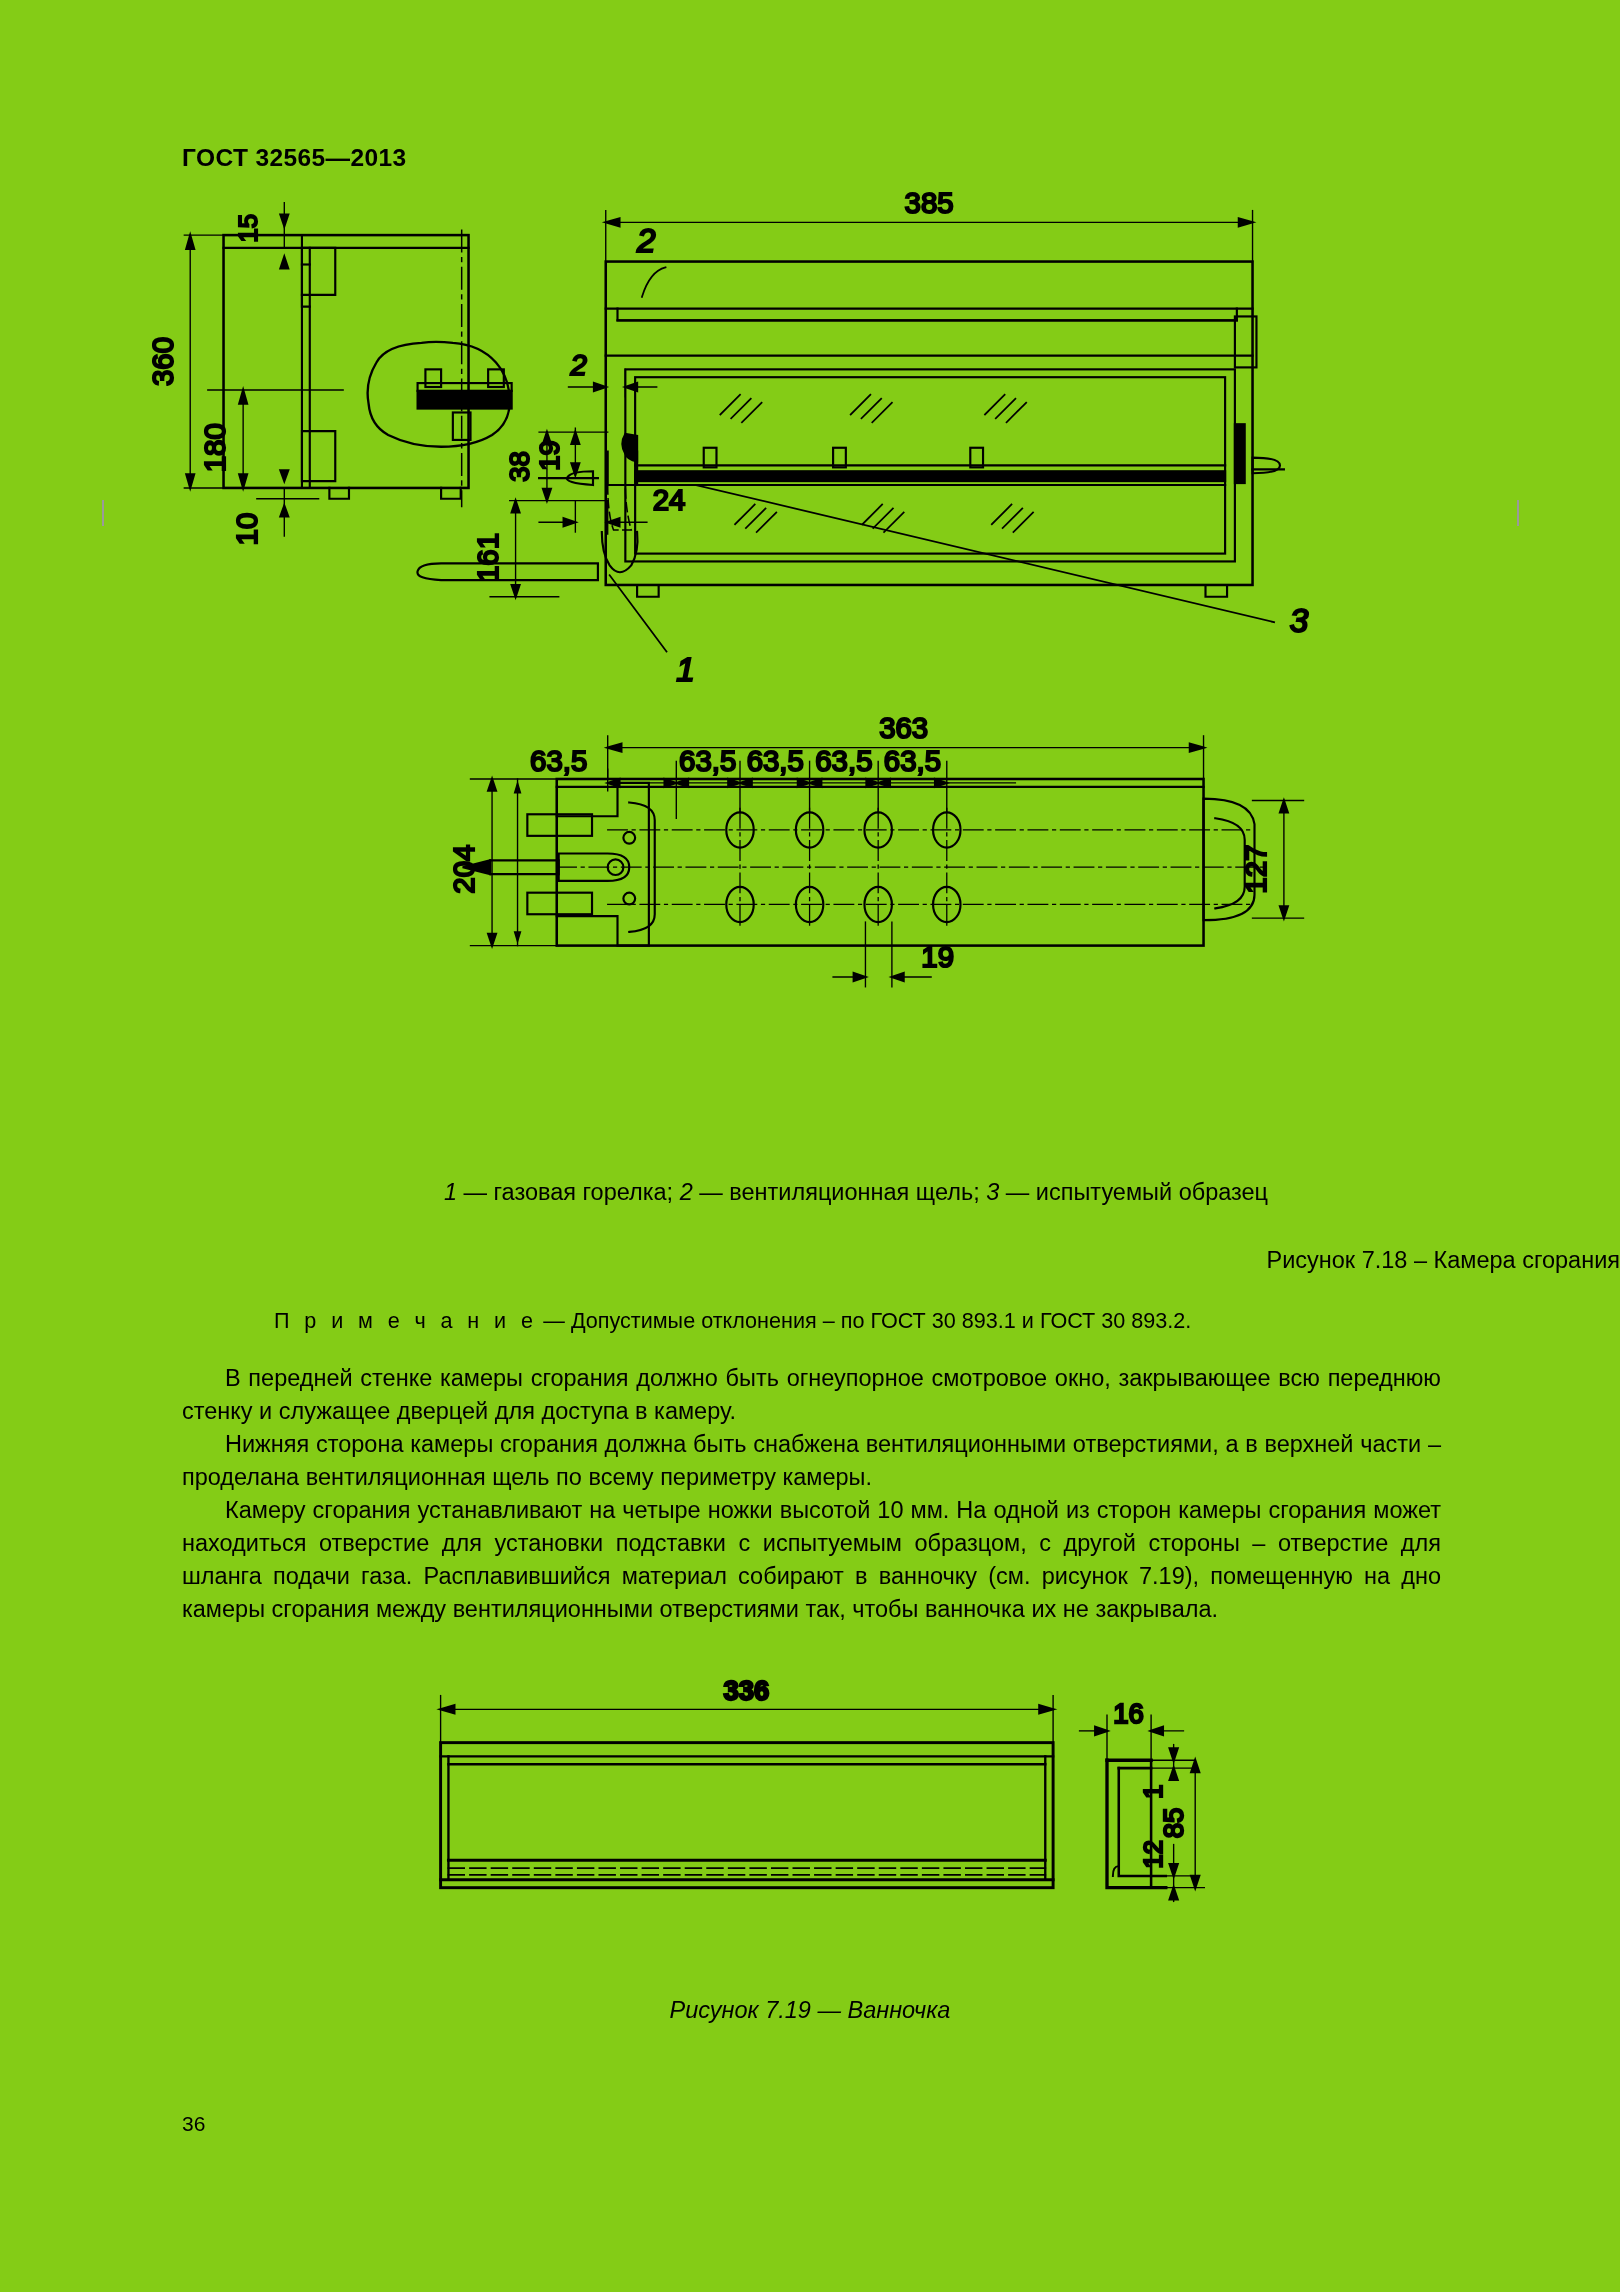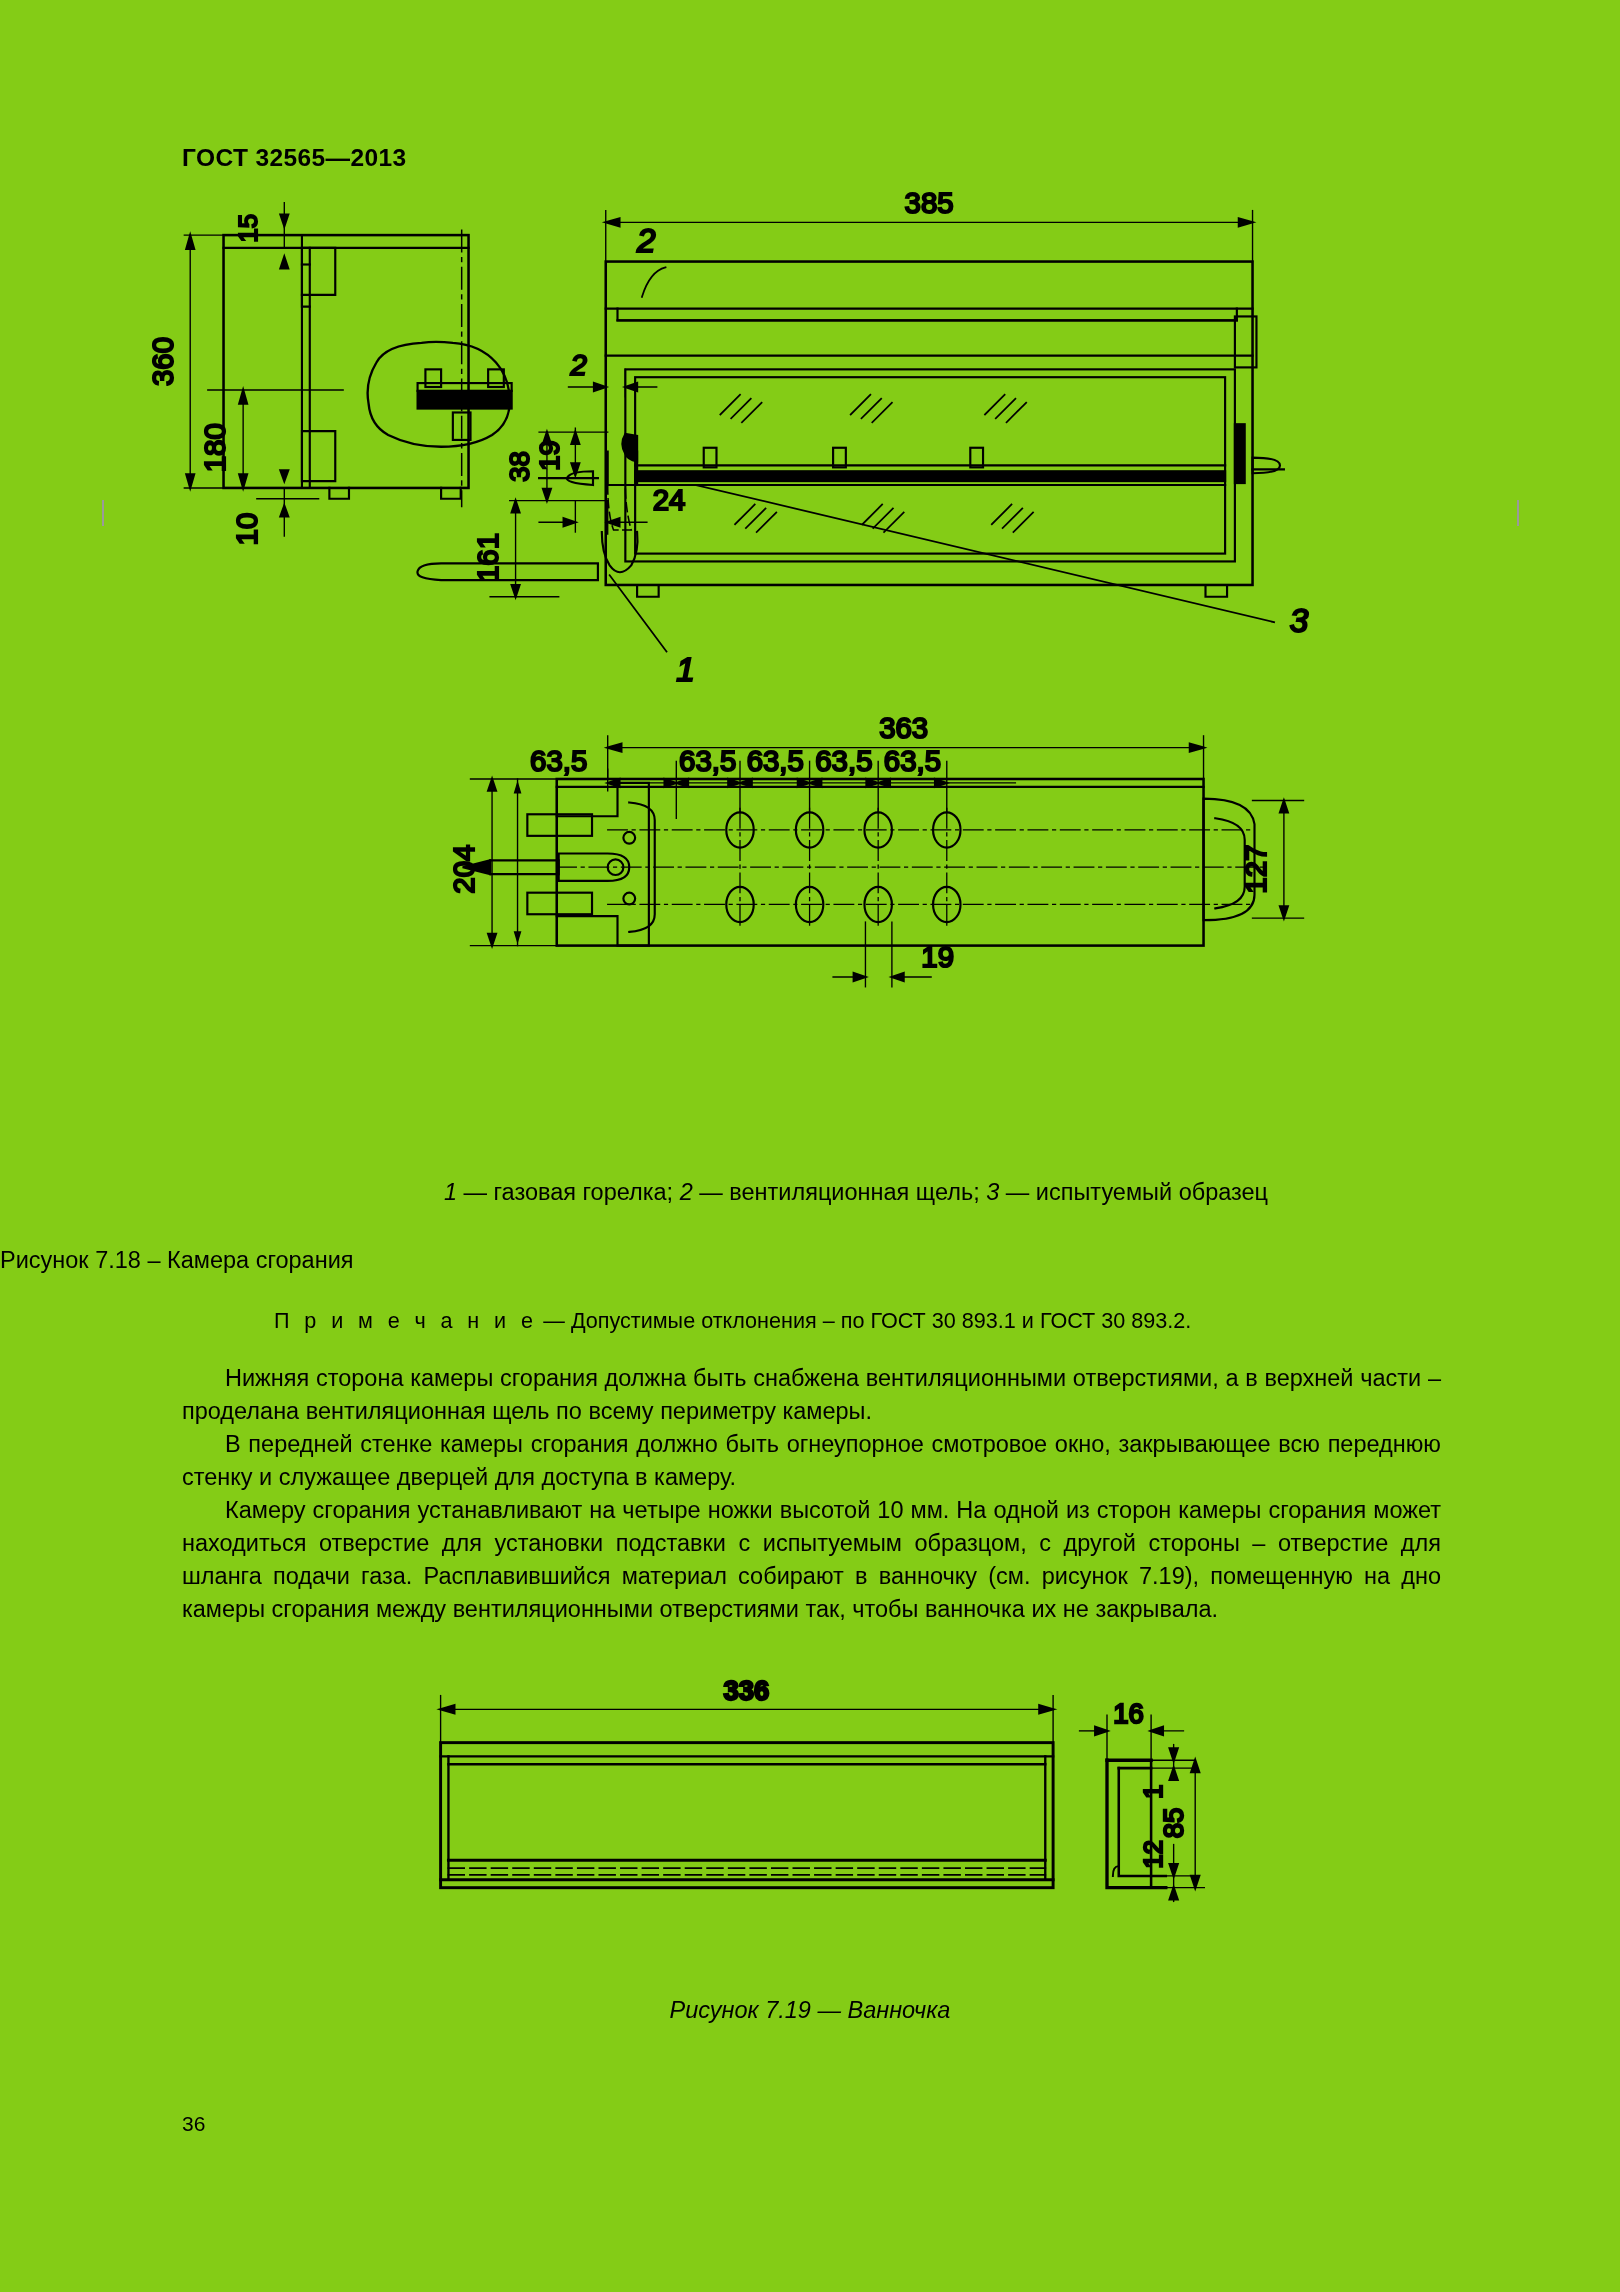--- a/index.html
+++ b/index.html
@@ -62,21 +62,21 @@
     font-size: 23.5px;
     padding-left: 46px;
   }
   .legend i { font-style: italic; }
 
   .fig-caption-718 {
     position: absolute;
     left: 0;
     top: 1247px;
     width: 1620px;
-    text-align: left;
+    text-align: right;
     font-size: 23.5px;
   }
 
   .note {
     position: absolute;
     left: 274px;
     top: 1308px;
     font-size: 21.6px;
   }
   .note .spaced {
@@ -410,22 +410,22 @@
     <i>1</i><span> — газовая горелка; </span><i>2</i><span> — вентиляционная щель; </span><i>3</i><span> — испытуемый образец</span>
   </div>
 
   <div class="fig-caption-718">Рисунок 7.18 – Камера сгорания</div>
 
   <div class="note">
     <span class="spaced">П р и м е ч а н и е</span><span> — Допустимые отклонения – по ГОСТ 30 893.1 и ГОСТ 30 893.2.</span>
   </div>
 
   <div class="body-text">
+    <p>В передней стенке камеры сгорания должно быть огнеупорное смотровое окно, закрывающее всю переднюю стенку и служащее дверцей для доступа в камеру.</p>
     <p>Нижняя сторона камеры сгорания должна быть снабжена вентиляционными отверстиями, а в верхней части – проделана вентиляционная щель по всему периметру камеры.</p>
-    <p>В передней стенке камеры сгорания должно быть огнеупорное смотровое окно, закрывающее всю переднюю стенку и служащее дверцей для доступа в камеру.</p>
     <p>Камеру сгорания устанавливают на четыре ножки высотой 10 мм. На одной из сторон камеры сгорания может находиться отверстие для установки подставки с испытуемым образцом, с другой стороны – отверстие для шланга подачи газа. Расплавившийся материал собирают в ванночку (см. рисунок 7.19), помещенную на дно камеры сгорания между вентиляционными отверстиями так, чтобы ванночка их не закрывала.</p>
   </div>
 
   <div class="fig719">
     <svg width="784" height="314" viewBox="0 0 800 320">
       <g fill="none" stroke="#000" stroke-width="2.4" stroke-linecap="square">
 
         <rect x="20" y="78" width="625" height="148" stroke-width="3"></rect>
 
         <line x1="20" y1="92" x2="645" y2="92"></line>

